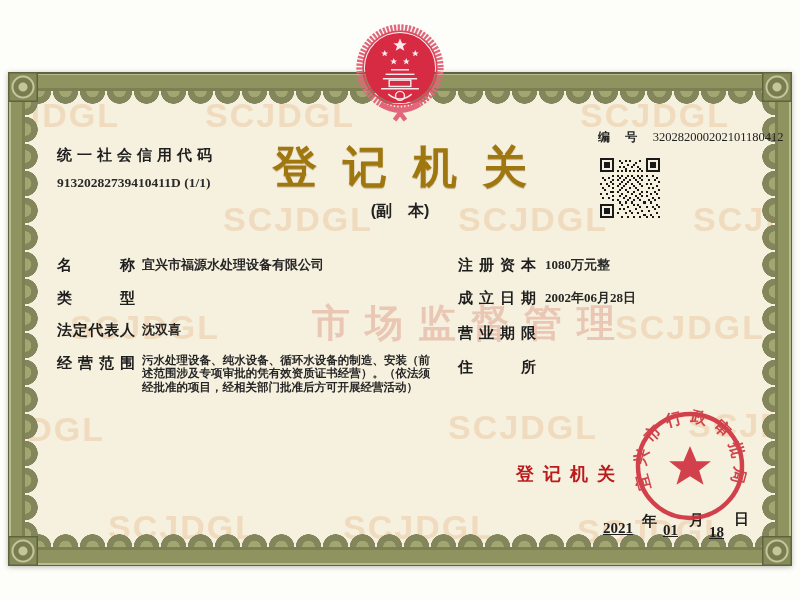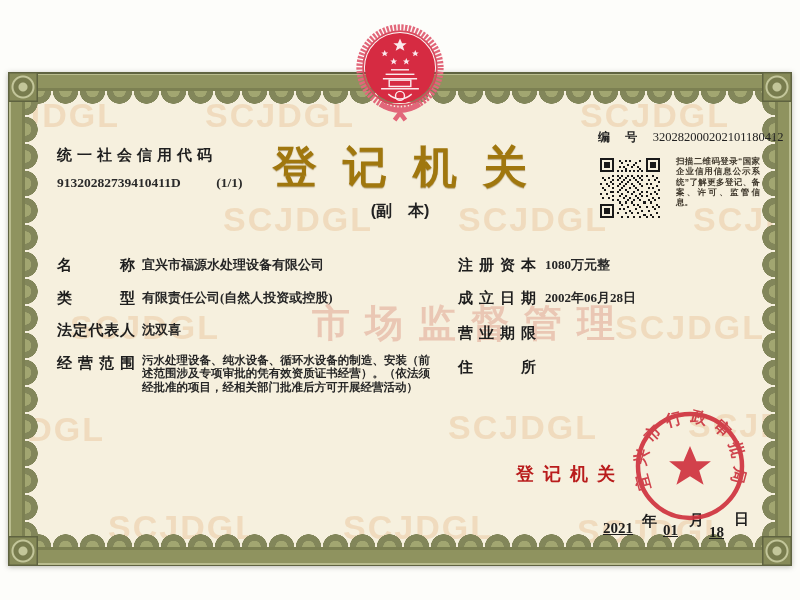--- a/index.html
+++ b/index.html
@@ -39,21 +39,21 @@
      background-image:radial-gradient(circle at 50% 50%,#c3c69a 0 4px,#787c4e 5px 9px,#c3c69a 10px 11px,#868a58 12px);
      box-shadow:inset 0 0 0 1.5px #5f6340;}
   .corner.tl{left:0;top:0;} .corner.tr{right:0;top:0;}
   .corner.bl{left:0;bottom:0;} .corner.br{right:0;bottom:0;}
 
   
   .cert .item{position:absolute;z-index:4;}
   .credit-label{left:49px;top:74px;font-size:15px;font-weight:bold;letter-spacing:5px;color:#1f1f1f;}
   .credit-code{left:49px;top:103px;font-family:"Liberation Serif","DejaVu Serif",serif;
                font-size:13.5px;font-weight:600;color:#2a2a2a;}
-  .credit-code .pg{margin-left:32px;}
+  .credit-code .pg{margin-left:0;}
   .doc-title{left:0;right:0;top:66px;text-align:center;font-size:44px;font-weight:bold;
              letter-spacing:26px;text-indent:26px;color:#a0770e;
              text-shadow:0 1px 1px rgba(120,86,12,.55);}
   .doc-subtitle{left:0;right:0;top:129px;text-align:center;font-size:16px;font-weight:bold;color:#222;}
   .serial{left:590px;top:57px;font-size:12px;color:#222;white-space:nowrap;text-align:center;}
   .serial .lbl{font-weight:bold;letter-spacing:6px;}
   .serial .num{font-family:"Liberation Serif","DejaVu Serif",serif;font-size:12.5px;margin-left:6px;}
   .qr{left:592px;top:86px;width:60px;height:60px;}
   .qr-caption{left:668px;top:84px;width:84px;font-size:8.5px;line-height:10.3px;
               font-weight:600;color:#413a2e;text-align:justify;}
@@ -128,32 +128,30 @@
 
     <svg class="item qr" viewBox="0 0 29 29" shape-rendering="crispEdges">
       <rect width="29" height="29" fill="#f6f0de"></rect>
       <g fill="#191919" fill-rule="evenodd">
         <path d="M0 0h7v7H0z M1 1h5v5H1z M2 2h3v3H2z"></path>
         <path transform="translate(22 0)" d="M0 0h7v7H0z M1 1h5v5H1z M2 2h3v3H2z"></path>
         <path transform="translate(0 22)" d="M0 0h7v7H0z M1 1h5v5H1z M2 2h3v3H2z"></path>
       </g>
       <path fill="#191919" d="M9 1h1v1H9zM12 1h1v1h-1zM14 1h1v1h-1zM19 1h1v1h-1zM10 2h1v1h-1zM17 2h1v1h-1zM13 3h1v1h-1zM16 3h1v1h-1zM9 4h1v1H9zM11 4h1v1h-1zM15 4h1v1h-1zM18 4h1v1h-1zM12 5h1v1h-1zM19 5h1v1h-1zM8 6h1v1H8zM10 6h1v1h-1zM12 6h1v1h-1zM14 6h1v1h-1zM16 6h1v1h-1zM18 6h1v1h-1zM20 6h1v1h-1zM6 8h1v1H6zM6 10h1v1H6zM6 12h1v1H6zM6 14h1v1H6zM6 16h1v1H6zM6 18h1v1H6zM6 20h1v1H6zM1 9h1v1H1zM4 9h1v1H4zM2 10h1v1H2zM5 11h1v1H5zM0 12h1v1H0zM3 12h1v1H3zM4 13h1v1H4zM1 14h1v1H1zM2 15h1v1H2zM5 16h1v1H5zM0 17h1v1H0zM3 17h1v1H3zM1 19h1v1H1zM4 19h1v1H4zM8 8h1v1H8zM10 8h1v1h-1zM13 8h1v1h-1zM15 8h1v1h-1zM18 8h1v1h-1zM20 8h1v1h-1zM9 9h1v1H9zM12 9h1v1h-1zM16 9h1v1h-1zM19 9h1v1h-1zM8 10h1v1H8zM11 10h1v1h-1zM14 10h1v1h-1zM17 10h1v1h-1zM20 10h1v1h-1zM10 11h1v1h-1zM13 11h1v1h-1zM18 11h1v1h-1zM9 12h1v1H9zM12 12h1v1h-1zM15 12h1v1h-1zM19 12h1v1h-1zM8 13h1v1H8zM11 13h1v1h-1zM16 13h1v1h-1zM20 13h1v1h-1zM10 14h1v1h-1zM14 14h1v1h-1zM17 14h1v1h-1zM9 15h1v1H9zM12 15h1v1h-1zM18 15h1v1h-1zM8 16h1v1H8zM13 16h1v1h-1zM16 16h1v1h-1zM20 16h1v1h-1zM10 17h1v1h-1zM15 17h1v1h-1zM19 17h1v1h-1zM9 18h1v1H9zM12 18h1v1h-1zM17 18h1v1h-1zM20 18h1v1h-1zM11 19h1v1h-1zM14 19h1v1h-1zM18 19h1v1h-1zM8 20h1v1H8zM13 20h1v1h-1zM16 20h1v1h-1zM19 20h1v1h-1zM22 8h1v1h-1zM25 8h1v1h-1zM27 9h1v1h-1zM23 10h1v1h-1zM26 10h1v1h-1zM28 11h1v1h-1zM22 12h1v1h-1zM24 12h1v1h-1zM27 13h1v1h-1zM23 14h1v1h-1zM25 14h1v1h-1zM28 15h1v1h-1zM22 16h1v1h-1zM26 16h1v1h-1zM24 17h1v1h-1zM27 17h1v1h-1zM22 18h1v1h-1zM25 19h1v1h-1zM28 19h1v1h-1zM23 20h1v1h-1zM26 20h1v1h-1zM9 21h1v1H9zM12 21h1v1h-1zM15 21h1v1h-1zM21 21h1v1h-1zM24 21h1v1h-1zM27 22h1v1h-1zM10 22h1v1h-1zM16 22h1v1h-1zM18 22h1v1h-1zM13 23h1v1h-1zM19 23h1v1h-1zM22 23h1v1h-1zM25 23h1v1h-1zM28 23h1v1h-1zM9 24h1v1H9zM11 24h1v1h-1zM17 24h1v1h-1zM26 24h1v1h-1zM14 25h1v1h-1zM20 25h1v1h-1zM23 25h1v1h-1zM8 26h1v1H8zM12 26h1v1h-1zM15 26h1v1h-1zM18 26h1v1h-1zM27 26h1v1h-1zM21 27h1v1h-1zM24 27h1v1h-1zM10 28h1v1h-1zM13 28h1v1h-1zM16 28h1v1h-1zM19 28h1v1h-1zM22 28h1v1h-1zM25 28h1v1h-1zM28 28h1v1h-1z"></path>
     </svg>
-    <div class="item qr-caption">扫描二维码登录“国家企业信用信息公示系统”了解更多登记、备案、许可、监管信息。</div>
 
     <div class="f-label colL rowL1">
         <span>名</span>
         <span>称</span>
       </div>
     <div class="f-value colL rowL1">宜兴市福源水处理设备有限公司</div>
     <div class="f-label colL rowL2">
         <span>类</span>
         <span>型</span>
       </div>
-    <div class="f-value colL rowL2">有限责任公司(自然人投资或控股)</div>
     <div class="f-label colL rowL3">
         <span>法</span>
         <span>定</span>
         <span>代</span>
         <span>表</span>
         <span>人</span>
       </div>
     <div class="f-value colL rowL3">沈双喜</div>
     <div class="f-label colL rowL4">
         <span>经</span>

